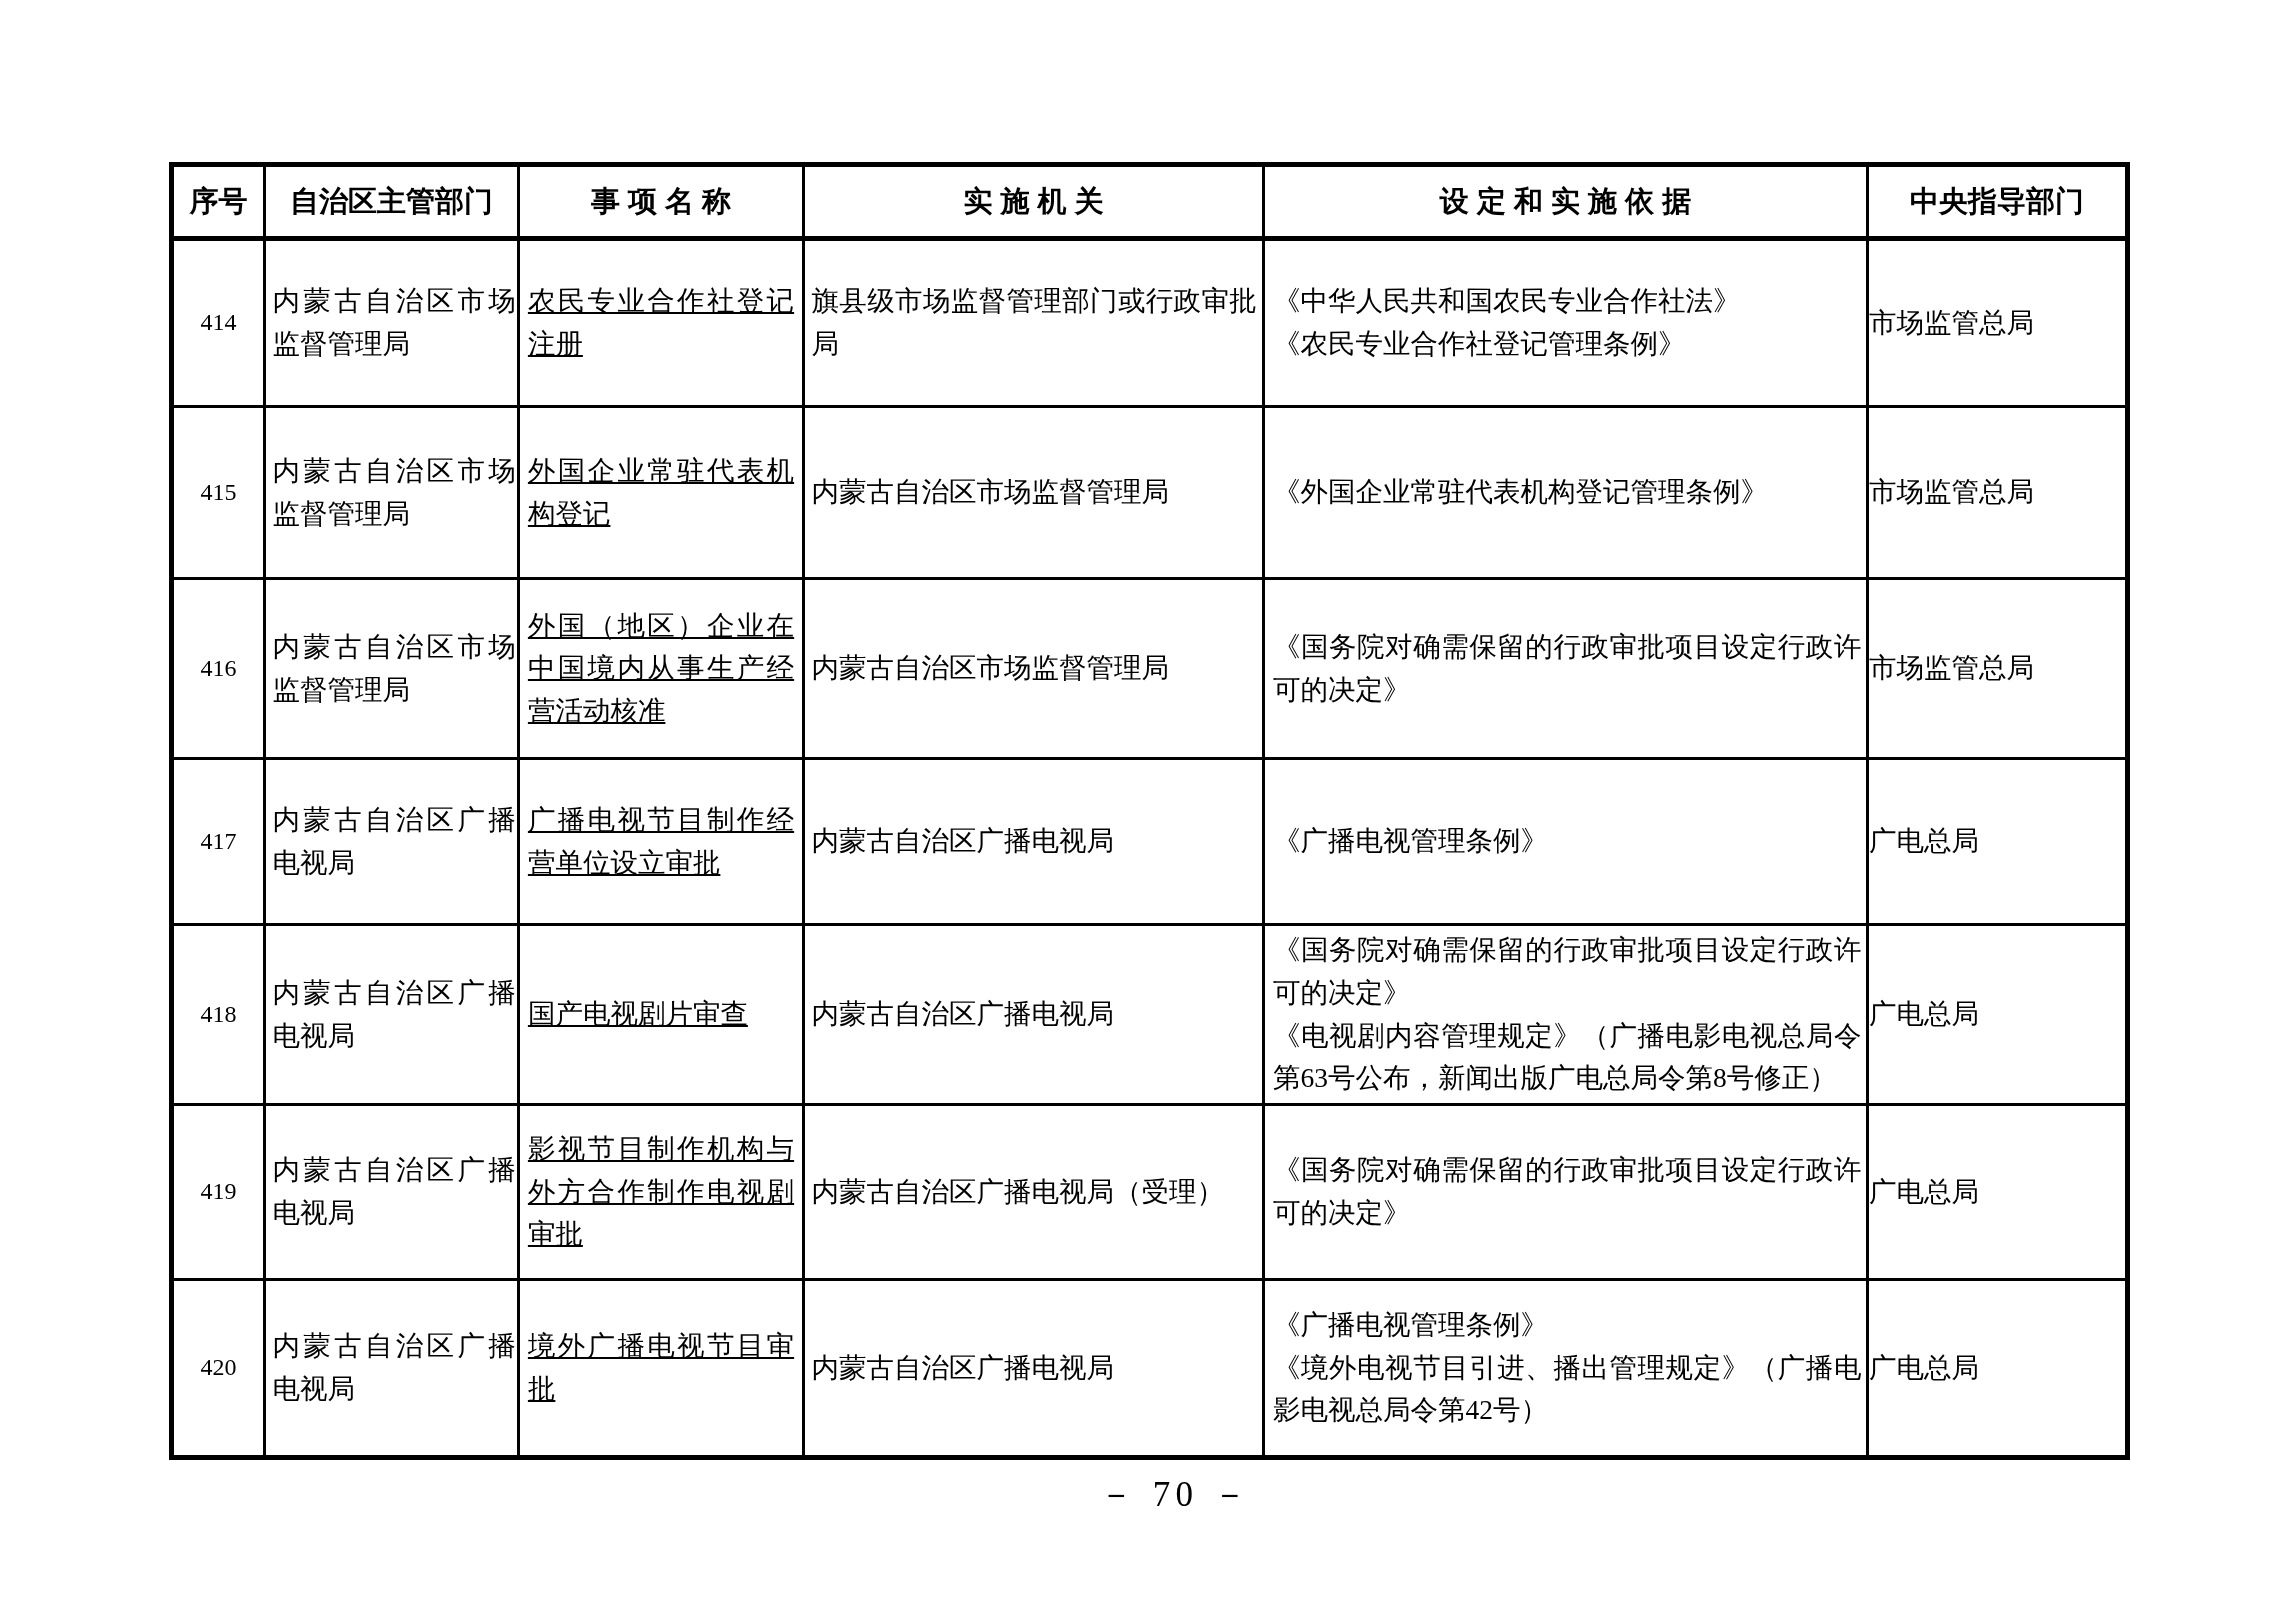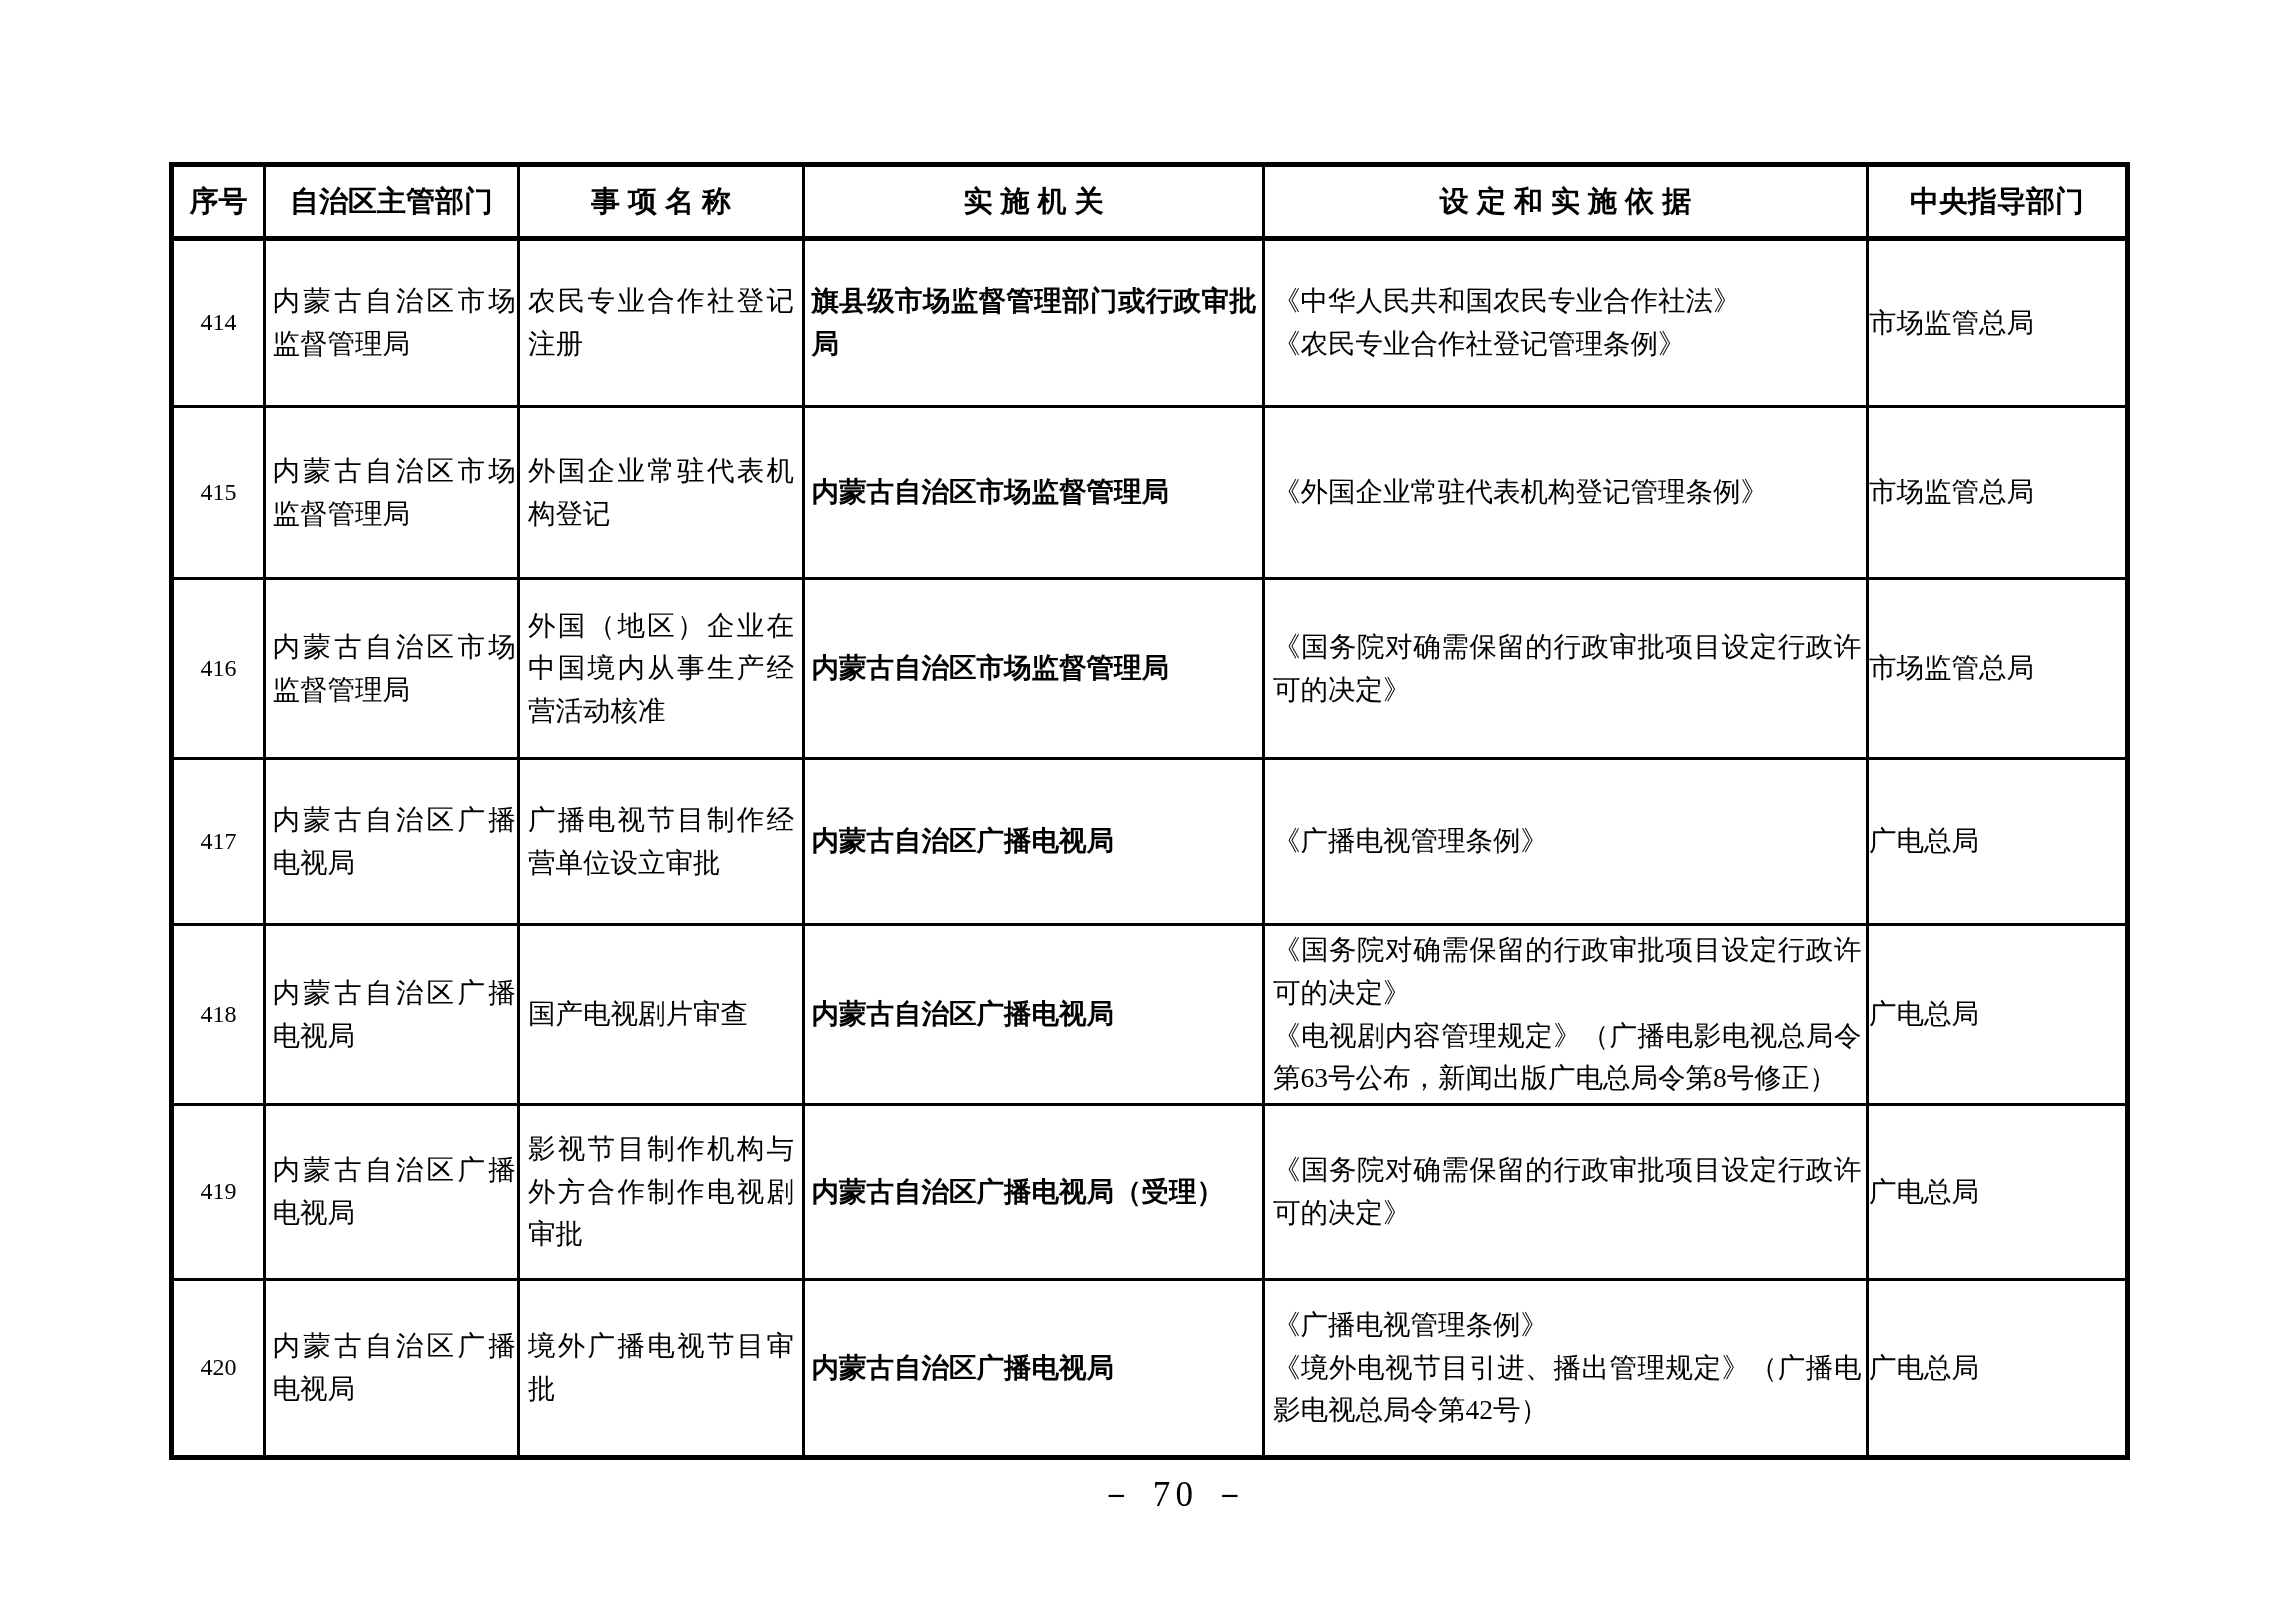--- a/index.html
+++ b/index.html
@@ -48,22 +48,22 @@
   tbody td {
     font-size: 27.5px;
     line-height: 1.55;
   }
   td.c-no {
     text-align: center;
     font-size: 24px;
     padding: 0;
   }
   td.c-dept   { padding: 0 1.3px 0 6.5px;  text-align: justify; }
-  td.c-item   { padding: 0 7.9px 0 7.9px; text-align: justify; }
-  td.c-agency { padding: 0 5.2px 0 6.5px;  text-align: justify; font-weight: bold; }
+  td.c-item   { padding: 0 7.9px 0 7.9px; text-align: justify; text-decoration: underline; }
+  td.c-agency { padding: 0 5.2px 0 6.5px;  text-align: justify; }
   td.c-basis  { padding: 0 4.6px 0 7.9px;  text-align: justify; }
   td.c-central{ padding: 0; }
   tbody tr:nth-child(1) { height: 168px; }
   tbody tr:nth-child(2) { height: 172px; }
   tbody tr:nth-child(3) { height: 180px; }
   tbody tr:nth-child(4) { height: 166px; }
   tbody tr:nth-child(5) { height: 180px; }
   tbody tr:nth-child(6) { height: 175px; }
   tbody tr:nth-child(7) { height: 178px; }
   .page-number {

